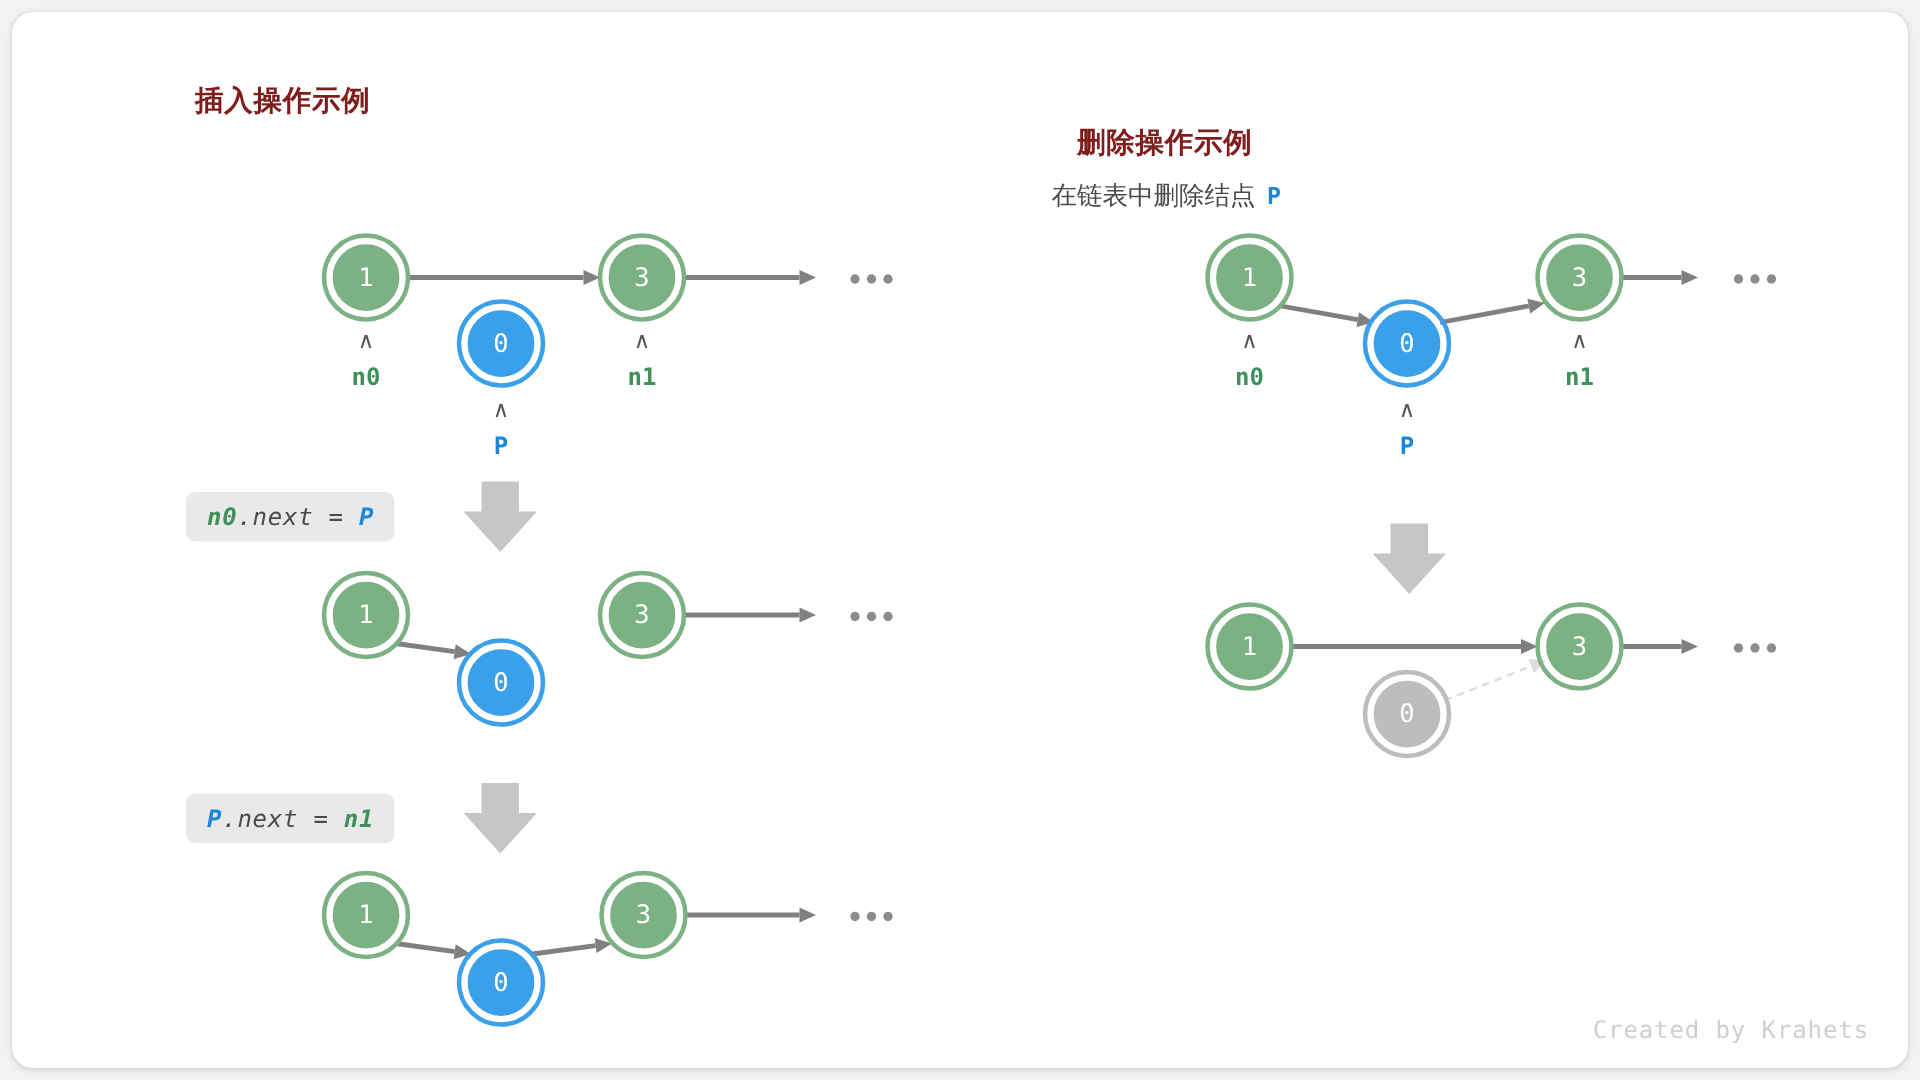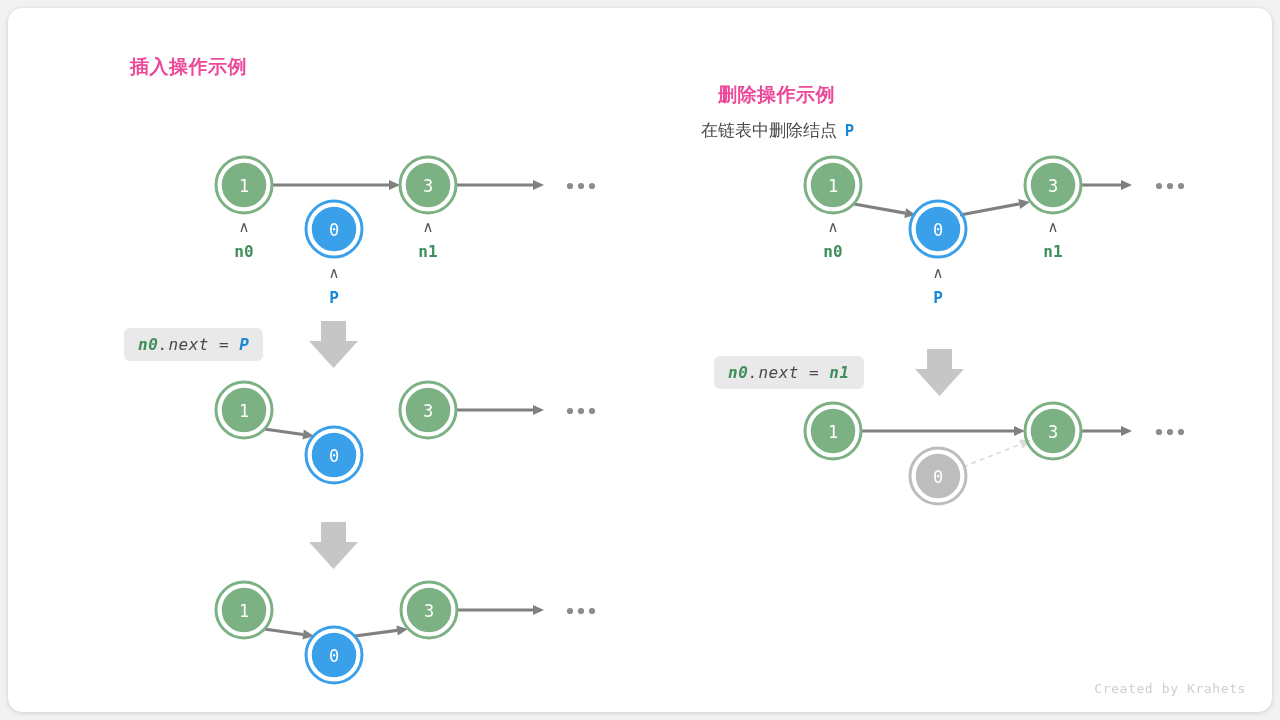--- a/index.html
+++ b/index.html
@@ -24,21 +24,21 @@
     overflow: hidden;
   }
   .panel { position: absolute; top: 0; height: 704px; }
   .panel-left  { left: 0;    width: 632px; }
   .panel-right { left: 632px; width: 632px; margin-top: 28px; }
 
   .heading {
     position: absolute;
     font-weight: bold;
     font-size: 19px;
-    color: #ec4899;
+    color: #7f1d1d;
     white-space: nowrap;
     letter-spacing: 0.5px;
   }
   .subheading {
     position: absolute;
     font-size: 17px;
     color: #4a4a4a;
     white-space: nowrap;
   }
   .subheading .mono {
@@ -60,21 +60,21 @@
     color: #4a4a4a;
     white-space: nowrap;
     letter-spacing: 0.5px;
     font-style: italic;
   }
 
   .credit {
     position: absolute;
     right: 26px; bottom: 16px;
     font-family: "DejaVu Sans Mono", monospace;
-    font-size: 13px;
+    font-size: 16px;
     color: #cfcfcf;
     letter-spacing: 0.6px;
   }
   svg { position: absolute; left: 0; top: 0; overflow: visible; }
   .node-text {
     font-family: "DejaVu Sans Mono", monospace;
     font-size: 17px;
     fill: #ffffff;
     text-anchor: middle;
     dominant-baseline: central;
@@ -97,38 +97,38 @@
 </head>
 <body>
 
 <div id="stage">
   <div class="card">
 
     <div class="panel panel-left">
       <div class="heading" style="left:122px; top:46px;">插入操作示例</div>
 
       <div class="codebox" style="left:116px; top:320px;" id="insert-code-0"><span style="color: rgb(63, 143, 91); font-weight: bold;">n0</span><span>.next = </span><span style="color: rgb(27, 135, 216); font-weight: bold;">P</span></div>
+      <div class="codebox" style="left:116px; top:521px;" id="insert-code-1"><span style="color: rgb(27, 135, 216); font-weight: bold;">P</span><span>.next = </span><span style="color: rgb(63, 143, 91); font-weight: bold;">n1</span></div>
 
       <svg width="632" height="704">
         <g>
           <rect x="313" y="313" width="25" height="23" fill="#c6c6c6"></rect>
           <polygon points="301,333 350,333 325.5,360" fill="#c6c6c6"></polygon>
         </g>
         <g>
           <rect x="313" y="514" width="25" height="23" fill="#c6c6c6"></rect>
           <polygon points="301,534 350,534 325.5,561" fill="#c6c6c6"></polygon>
         </g>
       </svg>
     </div>
 
     <div class="panel panel-right">
       <div class="heading" style="left:78px; top:46px;">删除操作示例</div>
       <div class="subheading" style="left:61px; top:83px;" id="delete-subtitle"><span>在链表中删除结点</span> <span class="mono blue">P</span></div>
 
-      <div class="codebox" style="left:74px; top:320px;" id="delete-code-0"><span style="color: rgb(63, 143, 91); font-weight: bold;">n0</span><span>.next = </span><span style="color: rgb(63, 143, 91); font-weight: bold;">n1</span></div>
 
       <svg width="632" height="704">
         <g>
           <rect x="287" y="313" width="25" height="23" fill="#c6c6c6"></rect>
           <polygon points="275,333 324,333 299.5,360" fill="#c6c6c6"></polygon>
         </g>
       </svg>
     </div>
 
     <svg id="diagram-layer" width="1264" height="704">

